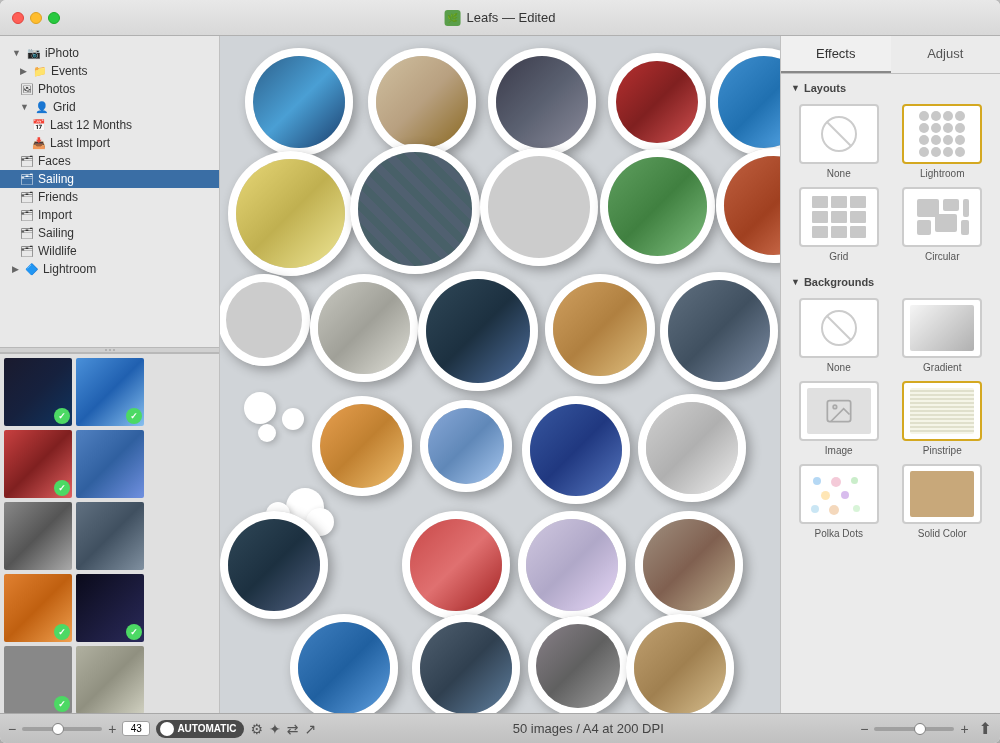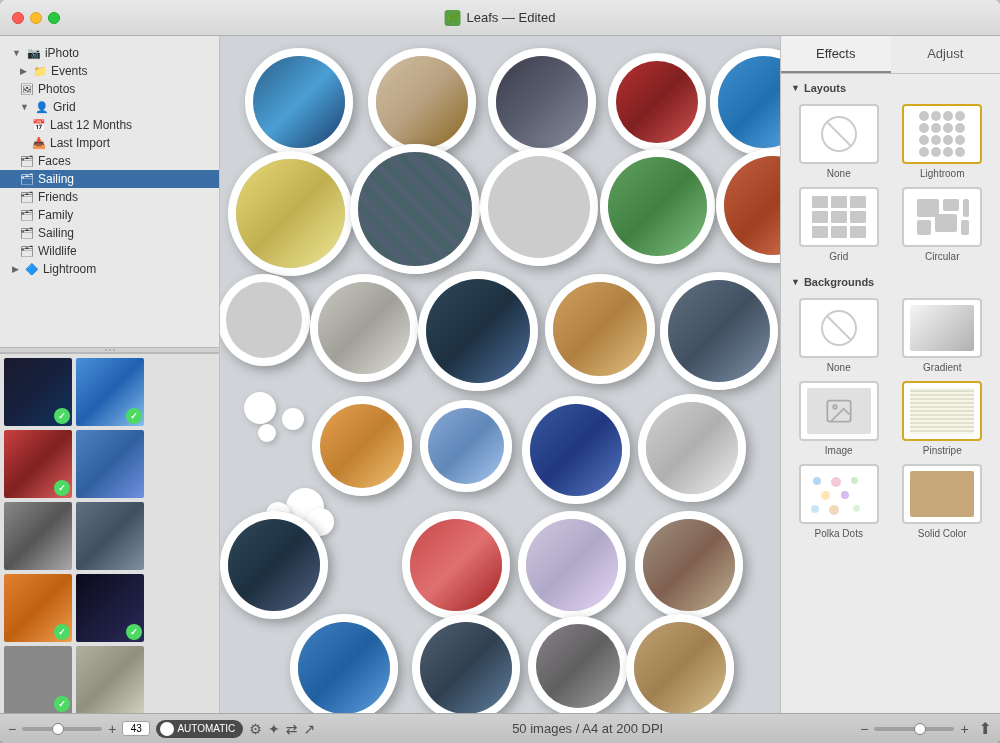--- a/index.html
+++ b/index.html
@@ -276,20 +276,21 @@
 
     .toggle-btn {
       background: #4a4a4a;
       border-radius: 10px;
       padding: 2px 8px 2px 4px;
       display: flex;
       align-items: center;
       gap: 3px;
       color: white;
       font-size: 10px;
+      font-weight: bold;
     }
 
     .toggle-circle {
       width: 14px;
       height: 14px;
       background: white;
       border-radius: 50%;
     }
 
     .toolbar-text {
@@ -494,21 +495,21 @@
           <span class="item-label">Sailing</span>
         </div>
 
         <div class="sidebar-item indent-1">
           <span class="item-icon">🗂</span>
           <span class="item-label">Friends</span>
         </div>
 
         <div class="sidebar-item indent-1">
           <span class="item-icon">🗂</span>
-          <span class="item-label">Family</span>
+          <span class="item-label">Import</span>
         </div>
 
         <div class="sidebar-item indent-1">
           <span class="item-icon">🗂</span>
           <span class="item-label">Sailing</span>
         </div>
 
         <div class="sidebar-item indent-1">
           <span class="item-icon">🗂</span>
           <span class="item-label">Wildlife</span>

